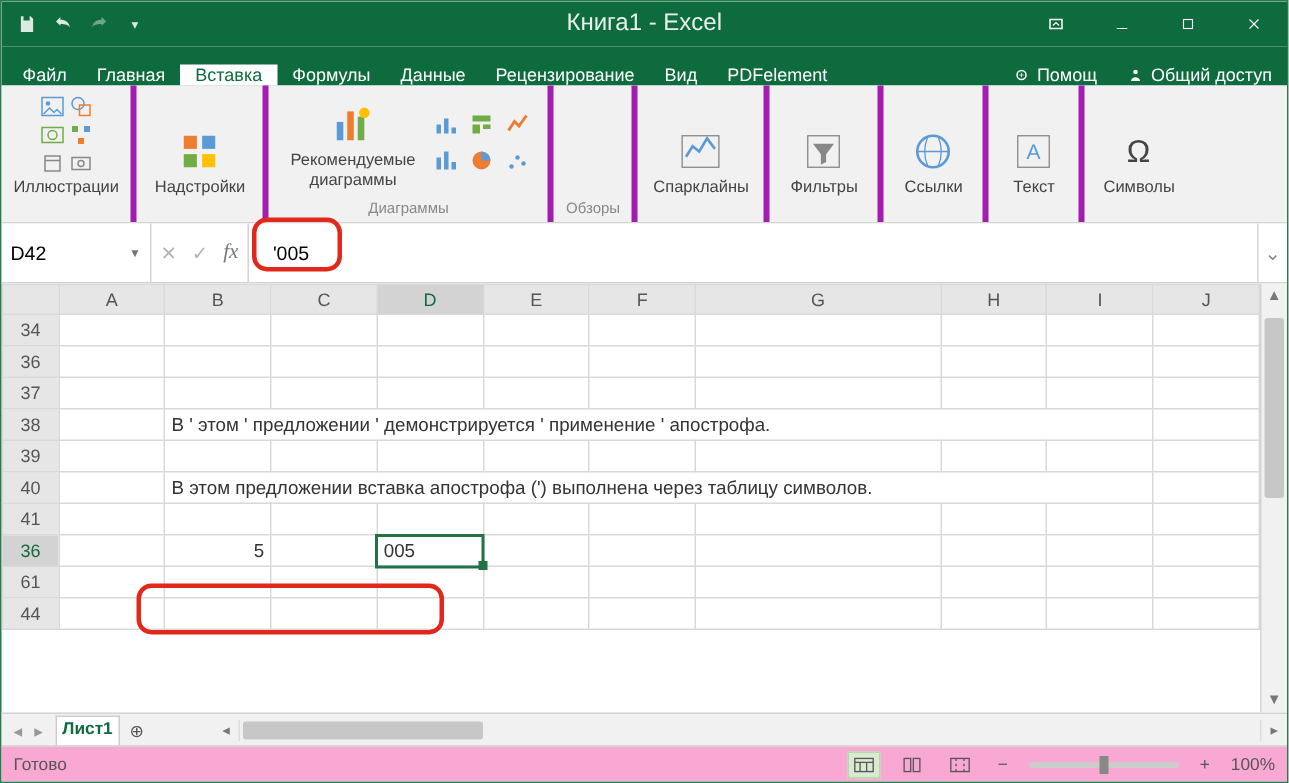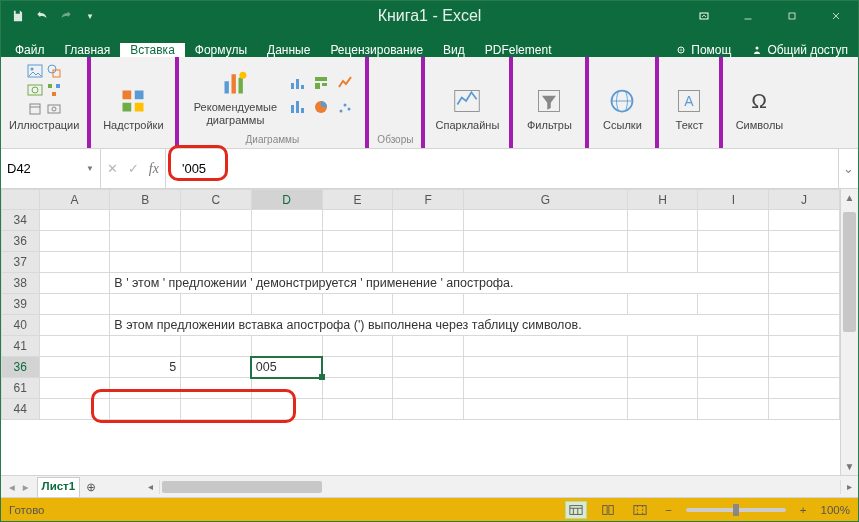--- a/index.html
+++ b/index.html
@@ -71,21 +71,21 @@
   .tabsrow { height: 22px; display: flex; align-items: stretch; border-top: 1px solid #d4d4d4; background: #f1f1f1; font-size: 11.5px; }
   .tabsrow .nav { display: flex; align-items: center; gap: 8px; padding: 0 8px; color: #9a9a9a; }
   .tabsrow .sheettab { background: #fff; border: 1px solid #ccc; border-bottom: none; padding: 2px 4px; margin-top: 1px; color: #0e6b3e; font-weight: bold; }
   .tabsrow .addsheet { width: 22px; display: flex; align-items: center; justify-content: center; color: #555; }
   .tabsrow .hscroll { flex: 1; display: flex; align-items: center; margin-left: 40px; }
   .tabsrow .hscroll .harrow { width: 17px; text-align: center; color: #777; font-size: 10px; }
   .tabsrow .hscroll .htrack { flex: 1; height: 14px; background: #f1f1f1; position: relative; border-left: 1px solid #ddd; border-right: 1px solid #ddd; }
   .tabsrow .hscroll .hthumb { position: absolute; left: 2px; top: 1px; bottom: 1px; width: 160px; background: #c7c7c7; border-radius: 2px; }
 
   
-  .statusbar { height: 24px; background: #eab308; border-top: 1px solid #d4d4d4; display: flex; align-items: center; font-size: 11.5px; color: #555; padding: 0 8px; gap: 10px; }
+  .statusbar { height: 24px; background: #f9a8d4; border-top: 1px solid #d4d4d4; display: flex; align-items: center; font-size: 11.5px; color: #555; padding: 0 8px; gap: 10px; }
   .statusbar .spacer { flex: 1; }
   .viewbtn { width: 22px; height: 18px; border: 1px solid transparent; display: flex; align-items: center; justify-content: center; }
   .viewbtn.active { background: #d9ead3; border-color: #b6d7a8; }
   .viewbtn svg { width: 14px; height: 12px; fill: #555; }
   .zoomslider { width: 100px; height: 4px; background: #ccc; position: relative; border-radius: 2px; }
   .zoomslider .zthumb { position: absolute; left: 50%; top: -4px; width: 6px; height: 12px; background: #888; transform: translateX(-50%); }
 </style>
 </head>
 <body>
 

